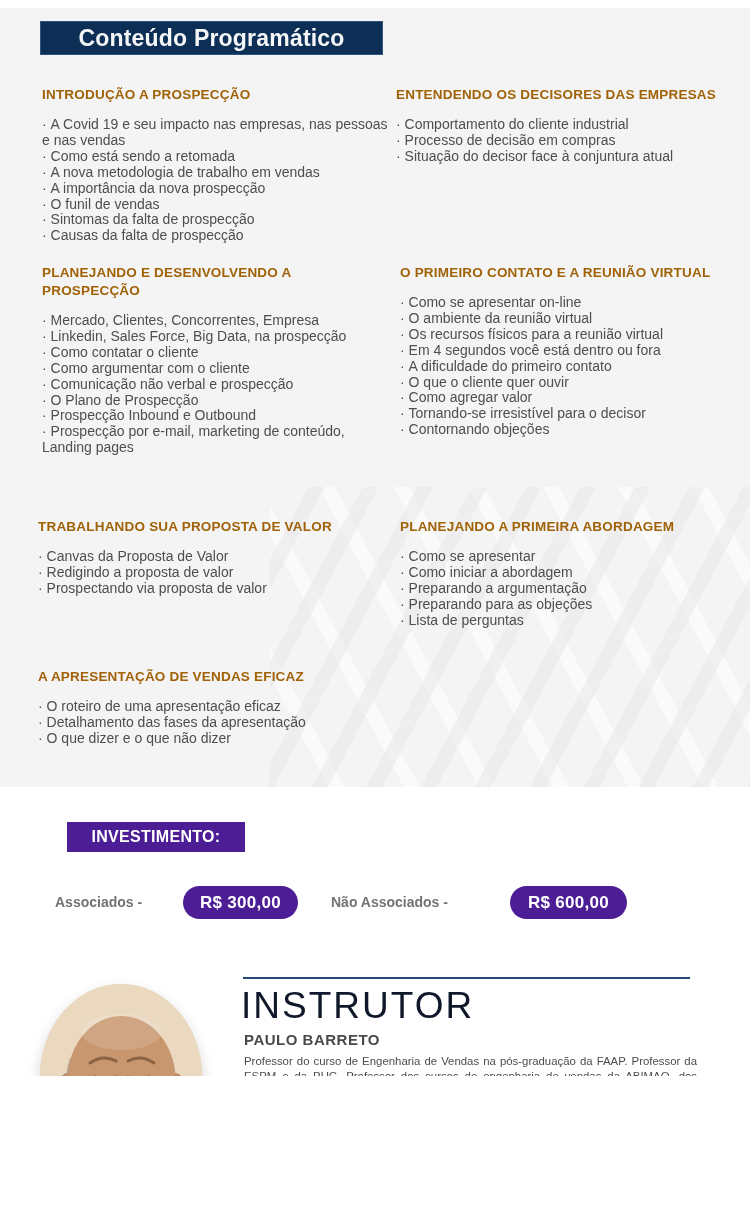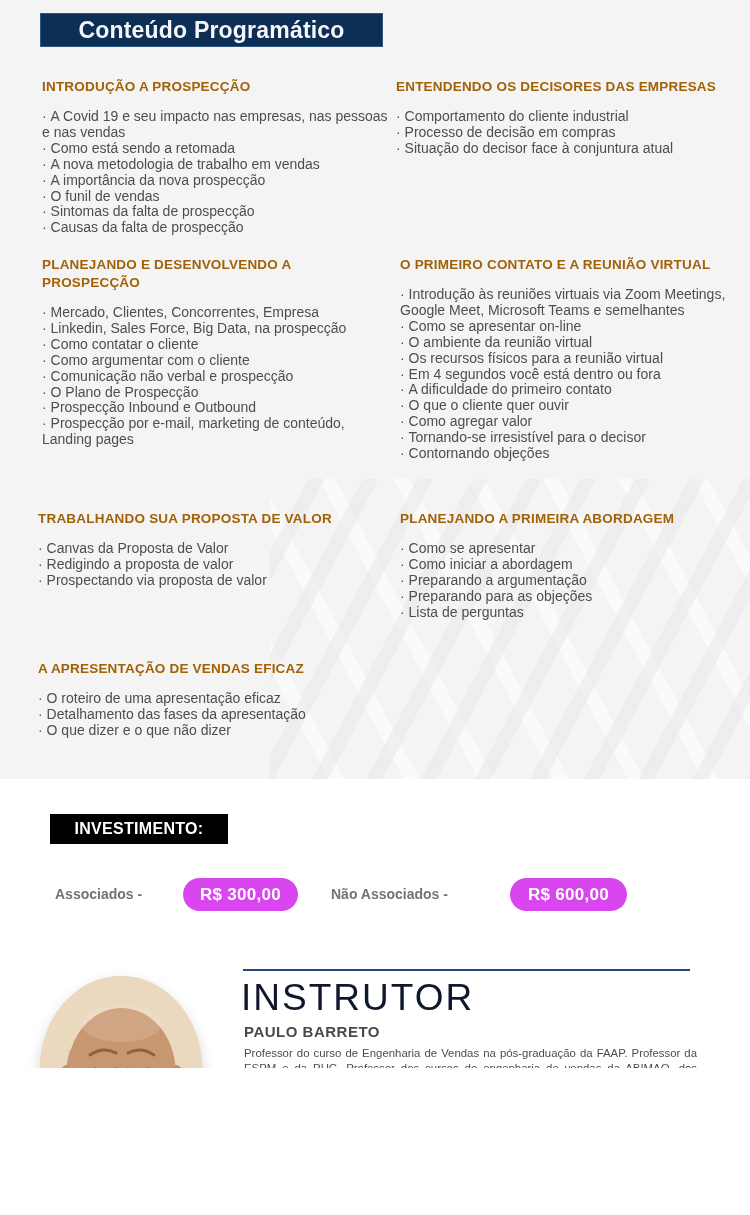--- a/index.html
+++ b/index.html
@@ -1,40 +1,40 @@
 <!DOCTYPE html>
 <html lang="pt-BR"><head>
 <meta charset="utf-8">
 <style>
   * { margin:0; padding:0; box-sizing:border-box; }
   body { background:#ffffff; font-family:"Liberation Sans", sans-serif; }
-  .page { position:relative; width:750px; height:1068px; background:#ffffff; overflow:hidden; margin:0 auto; }
+  .page { position:relative; width:750px; height:1068px; background:#ffffff; overflow:hidden; margin:8px auto; }
 
   
   .top-section { position:absolute; left:0; top:0; width:750px; height:779px; background:#f4f4f5; overflow:hidden; }
   .texture { position:absolute; right:0; bottom:0; width:480px; height:300px; opacity:.55; pointer-events:none;
     background:
       repeating-linear-gradient(118deg, rgba(255,255,255,0) 0 34px, rgba(223,223,226,.55) 34px 48px),
       repeating-linear-gradient(62deg, rgba(255,255,255,0) 0 52px, rgba(255,255,255,.85) 52px 66px);
   }
   .title-bar { position:absolute; left:40px; top:13px; width:343px; height:34px; background:#0d2f56;
     border:1px solid rgba(90,130,180,.45); display:flex; align-items:center; justify-content:center; }
   .title-bar span { color:#f5f6f8; font-weight:700; font-size:23px; letter-spacing:.2px; }
 
   .topic { position:absolute; }
   .topic h3 { font-size:13.5px; line-height:18px; font-weight:700; color:#a16207; letter-spacing:.2px; }
   .topic ul { list-style:none; margin-top:13px; font-size:14px; line-height:15.9px; color:#4e4e4e; }
   .topic li::before { content:"\00b7\00a0"; }
 
   
-  .invest-label { position:absolute; left:50px; top:814px; width:178px; height:30px; background:#000000;
+  .invest-label { position:absolute; left:67px; top:814px; width:178px; height:30px; background:#4c1d95;
     display:flex; align-items:center; justify-content:center; }
   .invest-label span { color:#ffffff; font-weight:700; font-size:16px; letter-spacing:.3px; }
   .price-name { position:absolute; top:878px; height:33px; line-height:33px; font-size:14px; font-weight:700; color:#737373; }
-  .pill { position:absolute; top:878px; height:33px; border-radius:17px; background:#d946ef;
+  .pill { position:absolute; top:878px; height:33px; border-radius:17px; background:#4c1d95;
     display:flex; align-items:center; justify-content:center; }
   .pill span { color:#ffffff; font-weight:700; font-size:17px; letter-spacing:.3px; }
 
   
   .photo { position:absolute; left:40px; top:976px; width:162px; height:186px; border-radius:50%;
     overflow:hidden; box-shadow:0 6px 14px rgba(0,0,0,.18); background:#ead8bf; }
   .photo svg { display:block; width:100%; height:100%; }
   .instr-line { position:absolute; left:243px; top:969px; width:447px; height:2px; background:#27497a; }
   .instr-title { position:absolute; left:241px; top:977px; font-size:37px; font-weight:400; color:#0f172a; letter-spacing:2px; }
   .instr-name { position:absolute; left:244px; top:1023px; font-size:15px; font-weight:700; color:#4a4a4a; letter-spacing:.5px; }
@@ -85,21 +85,20 @@
         <li>Comunicação não verbal e prospecção</li>
         <li>O Plano de Prospecção</li>
         <li>Prospecção Inbound e Outbound</li>
         <li>Prospecção por e-mail, marketing de conteúdo, Landing pages</li>
       </ul>
     </section>
 
     <section class="topic" style="left:400px; top:256px; width:335px;">
       <h3>O PRIMEIRO CONTATO E A REUNIÃO VIRTUAL</h3>
       <ul>
-        <li>Introdução às reuniões virtuais via Zoom Meetings, Google Meet, Microsoft Teams e semelhantes</li>
         <li>Como se apresentar on-line</li>
         <li>O ambiente da reunião virtual</li>
         <li>Os recursos físicos para a reunião virtual</li>
         <li>Em 4 segundos você está dentro ou fora</li>
         <li>A dificuldade do primeiro contato</li>
         <li>O que o cliente quer ouvir</li>
         <li>Como agregar valor</li>
         <li>Tornando-se irresistível para o decisor</li>
         <li>Contornando objeções</li>
       </ul>

